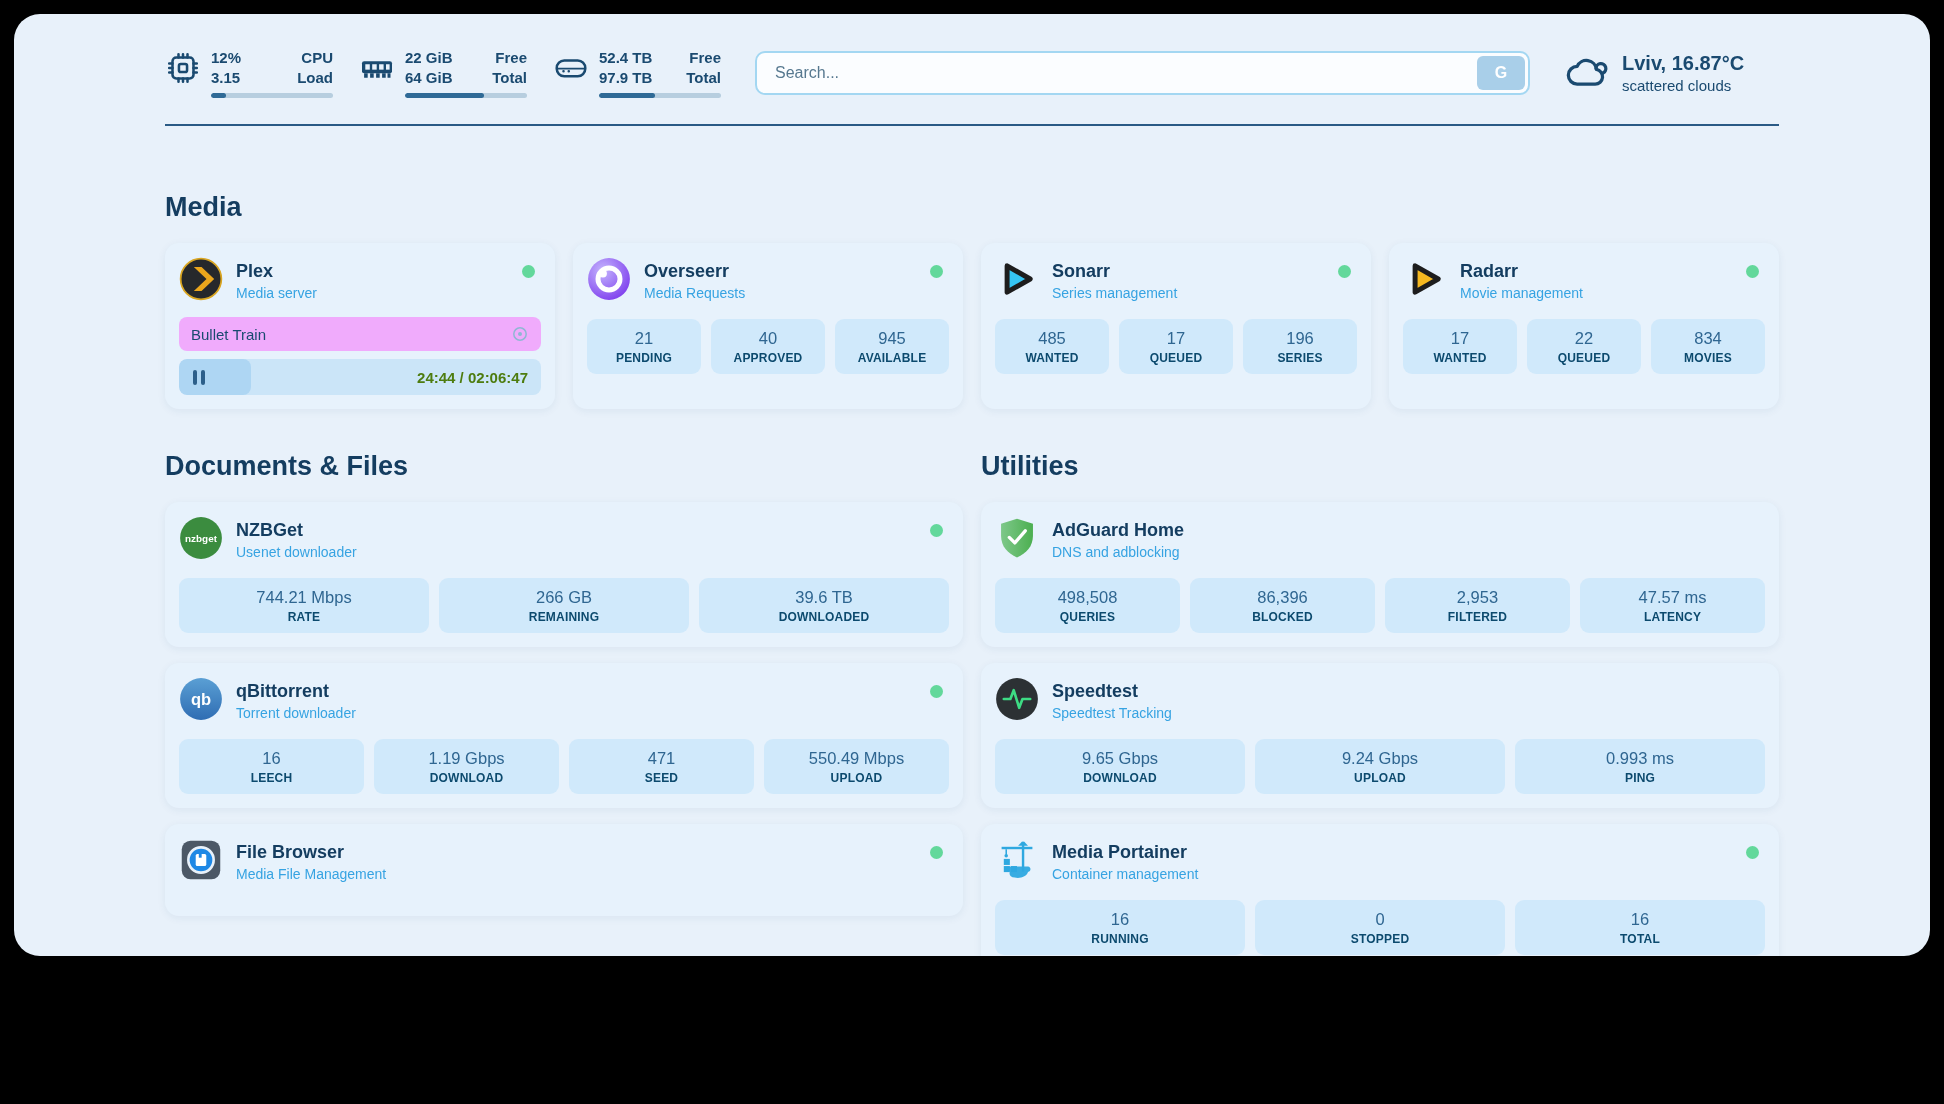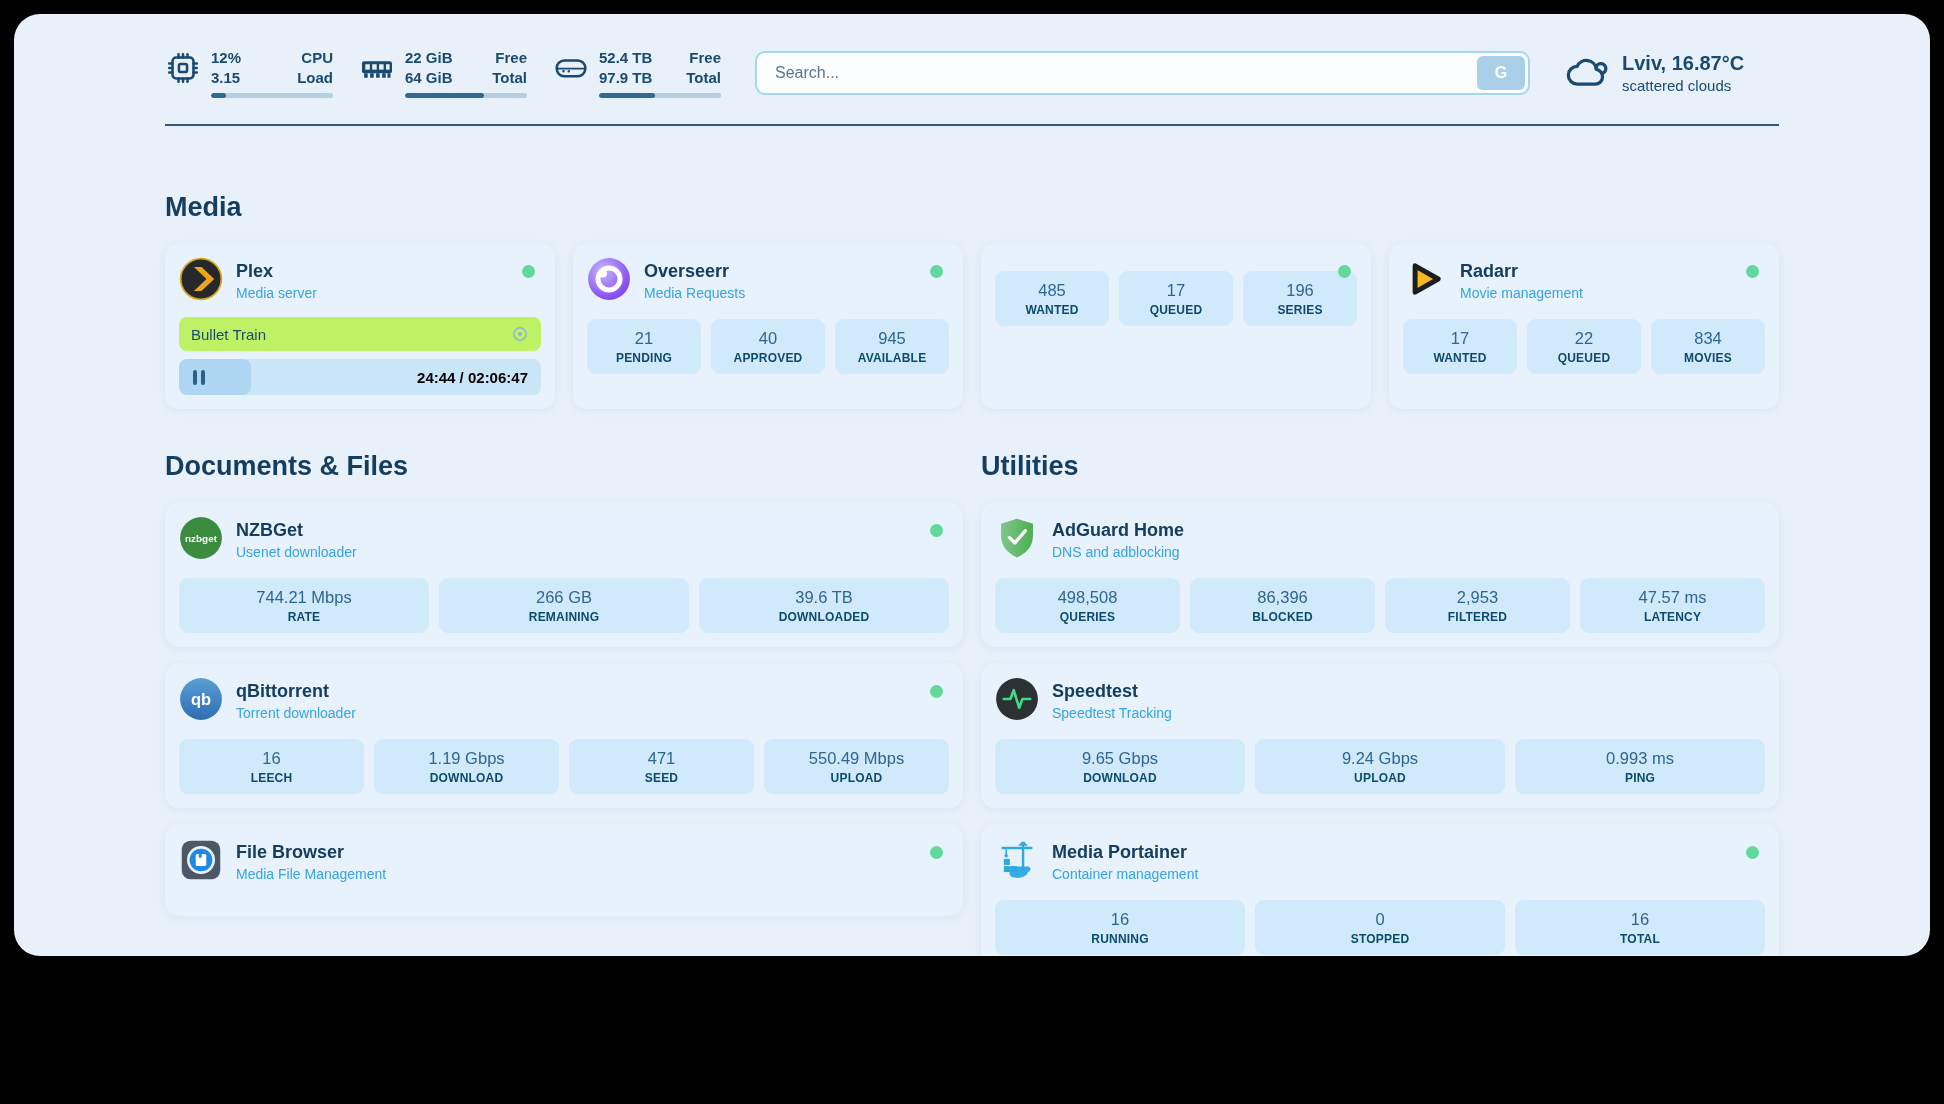--- a/index.html
+++ b/index.html
@@ -56,32 +56,32 @@
   .card-sub { font-size:14px; color:#36a3e2; margin-top:3px; }
   .status-dot { position:absolute; top:22px; right:20px; width:13px; height:13px; border-radius:50%; background:#63d89b; }
 
   .stats { display:flex; gap:10px; margin-top:14px; }
   .stat { flex:1; background:#d0e9fb; border-radius:9px; padding:10px 4px 9px; text-align:center; }
   .stat-value { font-size:16.5px; color:#2f6691; }
   .stat-label { font-size:12px; font-weight:700; color:#0c4a6e; margin-top:3px; letter-spacing:.2px; }
 
   
   .media-row {
-    background:#bef264; border-radius:8px; padding:0 12px; height:34px; margin-top:12px;
+    background:#f0abfc; border-radius:8px; padding:0 12px; height:34px; margin-top:12px;
     display:flex; justify-content:space-between; align-items:center;
     font-size:15px; font-weight:500; color:#1a4a70;
   }
   .progress-row {
     background:#cbe5f8; border-radius:8px; height:36px; margin-top:8px;
     position:relative; display:flex; align-items:center; overflow:hidden;
   }
   .progress-fill { position:absolute; left:0; top:0; bottom:0; background:#aed6f3; border-radius:8px; }
   .pause { position:relative; display:flex; gap:4px; margin-left:14px; }
   .pause i { display:block; width:4px; height:15px; border-radius:2px; background:#2c5f8a; }
-  .time { position:absolute; right:13px; font-size:15px; font-weight:600; color:#000000; }
+  .time { position:absolute; right:13px; font-size:15px; font-weight:600; color:#4d7c0f; }
 
   
   .mid-grid { display:grid; grid-template-columns:1fr 1fr; gap:18px; margin-top:42px; }
   .col-title { margin-bottom:20px; }
   .col-stack { display:flex; flex-direction:column; gap:16px; }
   .card.slim .card-head { margin-bottom:16px; }
 
   
   .bookmarks-grid { display:grid; grid-template-columns:repeat(3,1fr); gap:20px; margin-top:70px; }
 
@@ -268,20 +268,31 @@
             <div class="stat-label">APPROVED</div>
           </div>
           <div class="stat">
             <div class="stat-value">945</div>
             <div class="stat-label">AVAILABLE</div>
           </div>
         </div>
       </div>
 
       <div class="card">
+        <div class="card-head">
+          <span>
+            <svg viewBox="0 0 40 40" width="44" height="44">
+              <path d="M11 8 L32 20 L11 32 Z" fill="#35c5f4" stroke="#1d1d1d" stroke-width="4.5" stroke-linejoin="round"></path>
+            </svg>
+          </span>
+          <div>
+            <div class="card-name">Sonarr</div>
+            <div class="card-sub">Series management</div>
+          </div>
+        </div>
         <span class="status-dot"></span>
         <div class="stats">
           <div class="stat">
             <div class="stat-value">485</div>
             <div class="stat-label">WANTED</div>
           </div>
           <div class="stat">
             <div class="stat-value">17</div>
             <div class="stat-label">QUEUED</div>
           </div>

